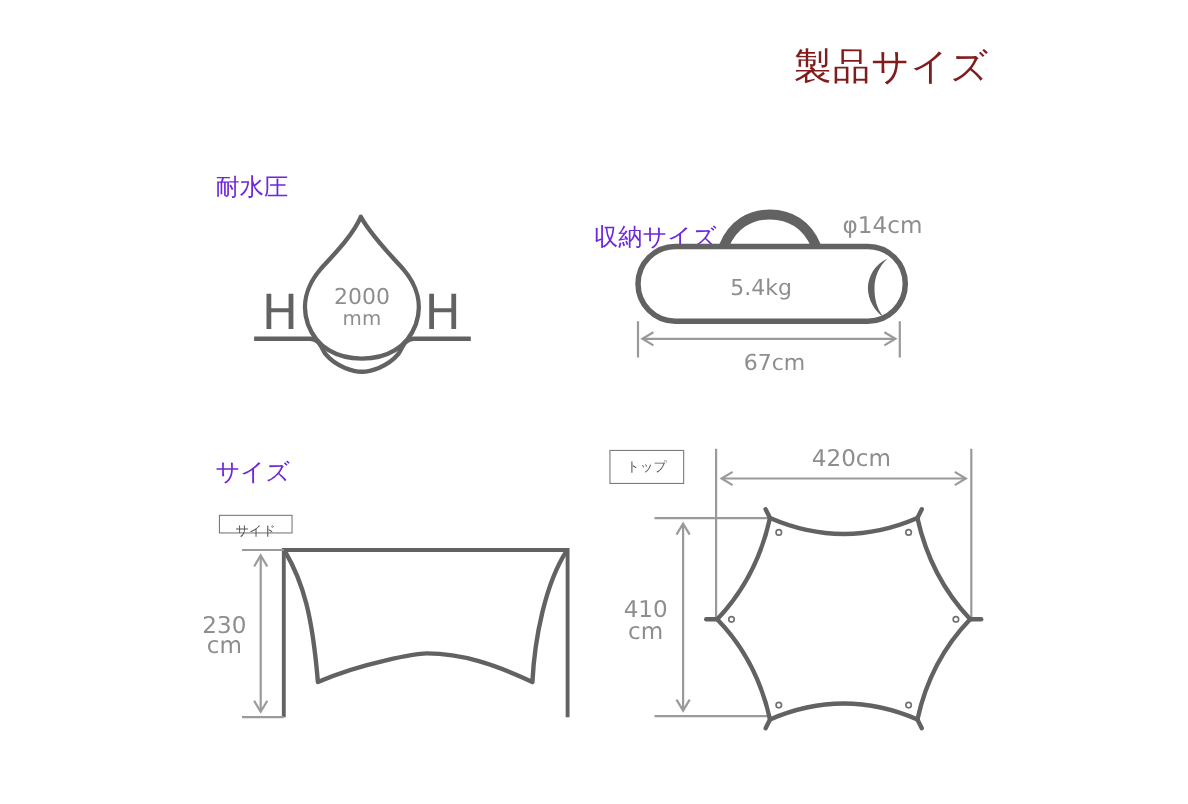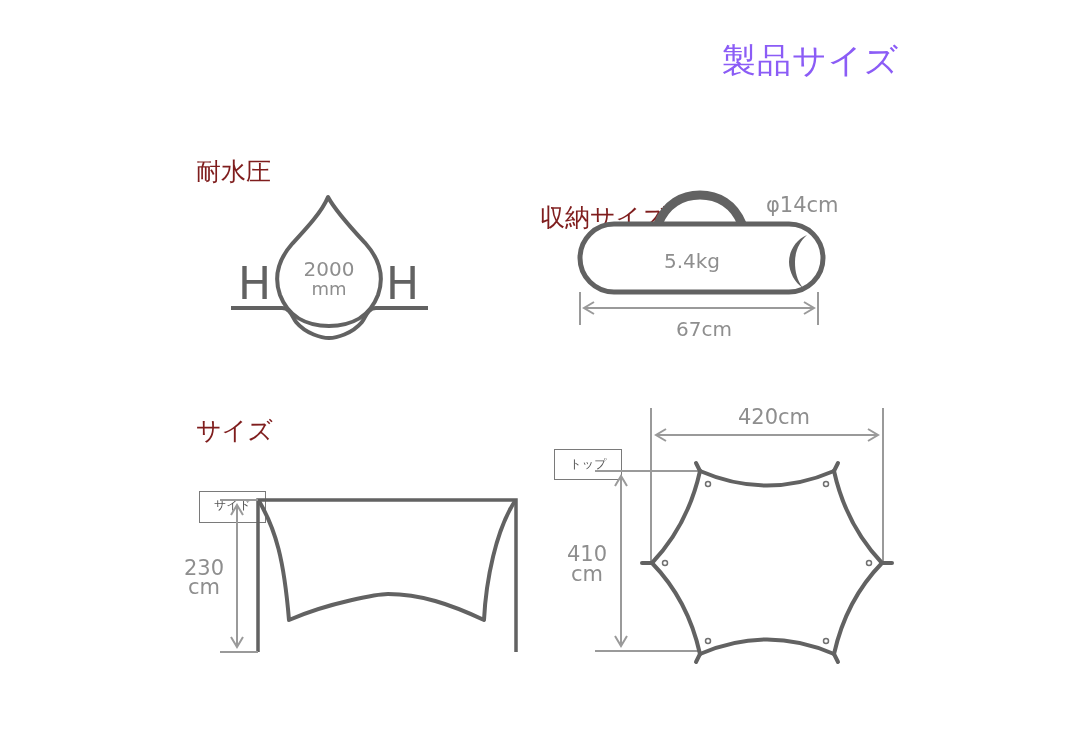--- a/index.html
+++ b/index.html
@@ -1,34 +1,34 @@
 <!DOCTYPE html>
 <html><head>
 <meta charset="utf-8">
 <style>
   html, body { margin: 0; padding: 0; background: #ffffff; }
   body { width: 1080px; height: 731px; position: relative; overflow: hidden;
          font-family: "DejaVu Sans", sans-serif; color: #444; }
   .abs { position: absolute; }
-  .page-title { left: 722px; top: 38px; font-size: 34px; color: #8b5cf6; letter-spacing: 1px; white-space: nowrap; }
-  .section-title { font-size: 25px; color: #7f1d1d; white-space: nowrap; }
-  .label-box { border: 1.5px solid #7a7a7a; font-size: 12px; color: #555; text-align: center; box-sizing: border-box; background: #fff; margin-top: 40px; }
+  .page-title { left: 722px; top: 38px; font-size: 34px; color: #7f1d1d; letter-spacing: 1px; white-space: nowrap; }
+  .section-title { font-size: 22px; color: #6d28d9; white-space: nowrap; }
+  .label-box { border: 1.5px solid #7a7a7a; font-size: 12px; color: #555; text-align: center; box-sizing: border-box; background: #fff; }
   svg { position: absolute; left: 0; top: 0; }
   .dim-text { font-family: "DejaVu Sans", sans-serif; fill: #8e8e8e; }
 </style>
 </head>
 <body>
 
 <div class="abs page-title">製品サイズ</div>
 
 <div class="abs section-title" style="left:196px; top:155px;">耐水圧</div>
 <div class="abs section-title" style="left:540px; top:155px;margin-top:46px;">収納サイズ</div>
 <div class="abs section-title" style="left:196px; top:414px;">サイズ</div>
 
-<div class="abs label-box" style="left:199px; top:451px; width:67px; height:32px; line-height:27px;">サイド</div>
+<div class="abs label-box" style="left:199px; top:468px; width:67px; height:17px; line-height:27px;">サイド</div>
 <div class="abs label-box" style="left:554px; top:409px; width:68px; height:31px; line-height:28px;">トップ</div>
 
 <svg width="1080" height="731" viewBox="0 0 1080 731">
 
   <g fill="none" stroke="#626262" stroke-width="4" stroke-linejoin="round">
 
     <path d="M231 308 L282 308 C290 308 292 316 296 322 C306 334 322 338 329 338 C336 338 352 334 362 322 C366 316 368 308 376 308 L428 308"></path>
 
     <path d="M328 197 C322 212 305 230 292 244 C278 260 274 278 280 295 C288 316 306 326 329 326 C352 326 370 316 378 295 C384 278 380 260 366 244 C353 230 336 212 328 197 Z"></path>
   </g>

